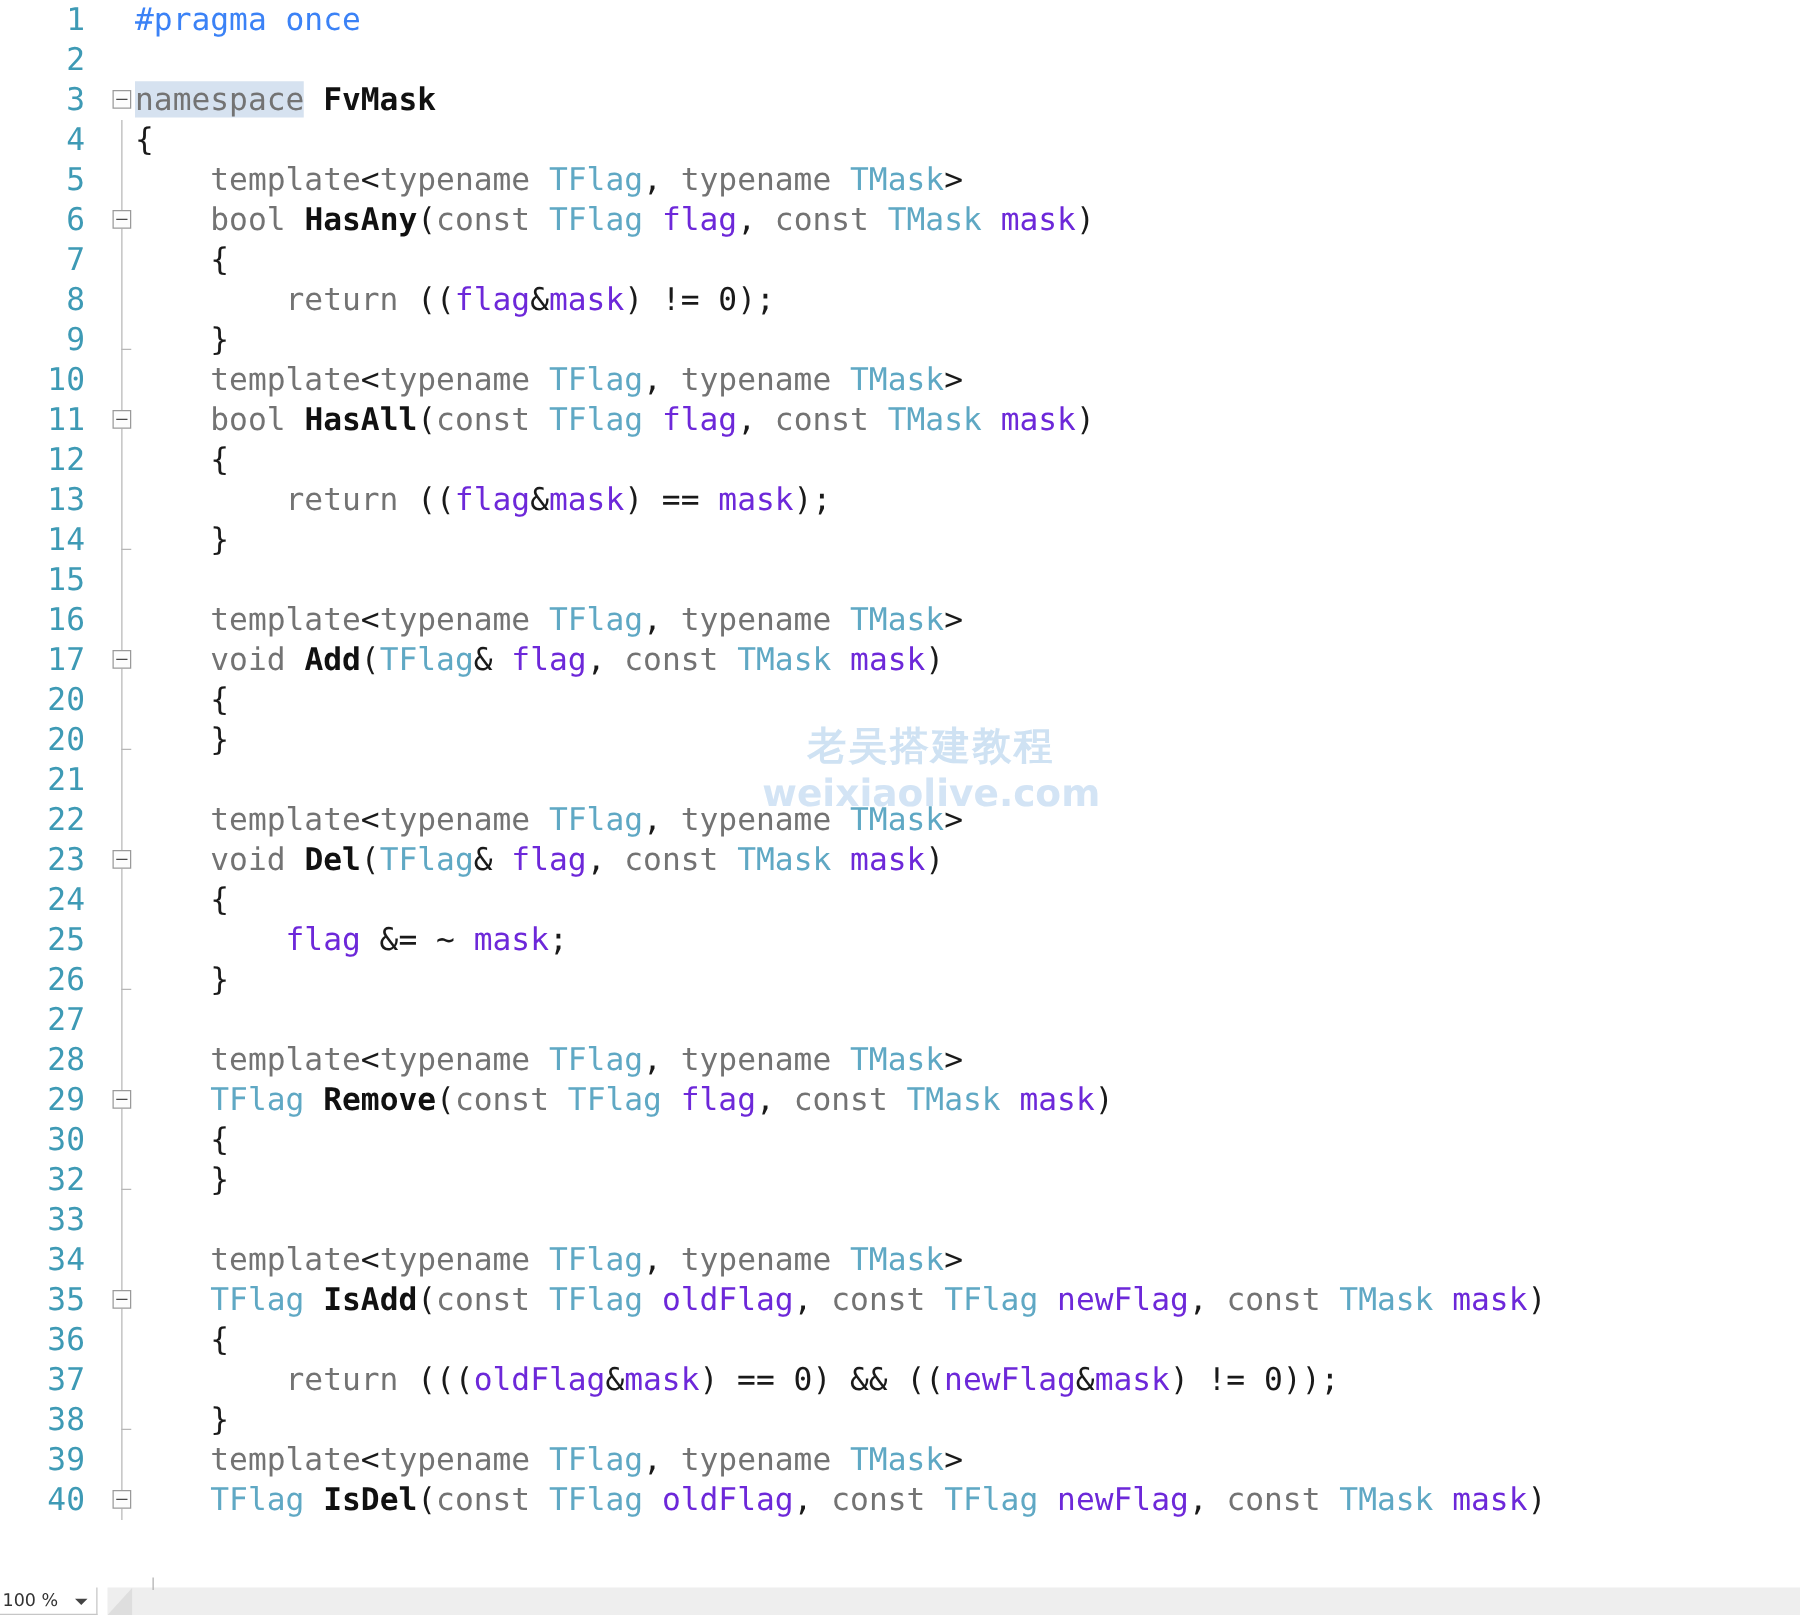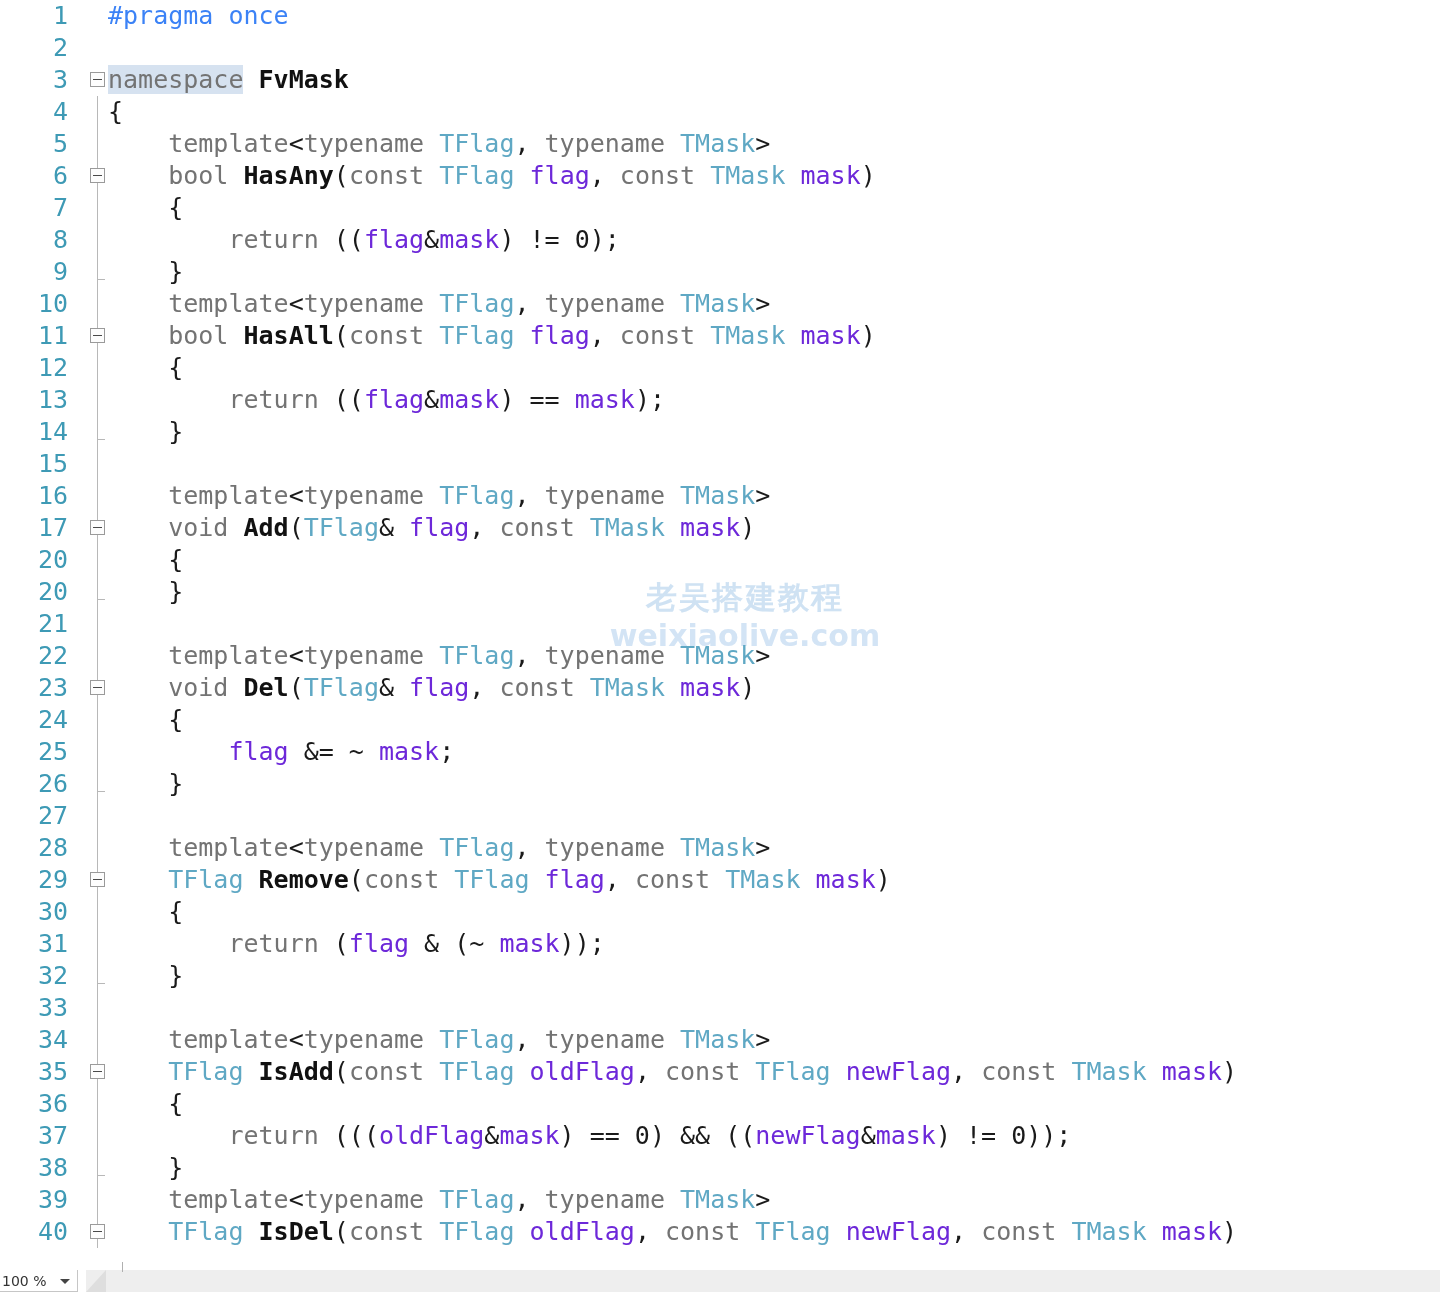--- a/index.html
+++ b/index.html
@@ -249,21 +249,20 @@
       <div class="code-line"><span class="ln">21</span><span class="fold-cell"><span class="guide"></span></span><span class="code-text"></span></div>
       <div class="code-line"><span class="ln">22</span><span class="fold-cell"><span class="guide"></span></span><span class="code-text"><span class="pl">    </span><span class="kw">template</span><span class="pl">&lt;</span><span class="kw">typename</span><span class="pl"> </span><span class="typ">TFlag</span><span class="pl">, </span><span class="kw">typename</span><span class="pl"> </span><span class="typ">TMask</span><span class="pl">&gt;</span></span></div>
       <div class="code-line"><span class="ln">23</span><span class="fold-cell"><span class="guide"></span><span class="fold-box"></span></span><span class="code-text"><span class="pl">    </span><span class="kw">void</span><span class="pl"> </span><span class="fn">Del</span><span class="pl">(</span><span class="typ">TFlag</span><span class="pl">&amp; </span><span class="id">flag</span><span class="pl">, </span><span class="kw">const</span><span class="pl"> </span><span class="typ">TMask</span><span class="pl"> </span><span class="id">mask</span><span class="pl">)</span></span></div>
       <div class="code-line"><span class="ln">24</span><span class="fold-cell"><span class="guide"></span></span><span class="code-text"><span class="pl">    {</span></span></div>
       <div class="code-line"><span class="ln">25</span><span class="fold-cell"><span class="guide"></span></span><span class="code-text"><span class="pl">        </span><span class="id">flag </span><span class="pl">&amp;= ~ </span><span class="id">mask</span><span class="pl">;</span></span></div>
       <div class="code-line"><span class="ln">26</span><span class="fold-cell"><span class="guide guide-end"></span></span><span class="code-text"><span class="pl">    }</span></span></div>
       <div class="code-line"><span class="ln">27</span><span class="fold-cell"><span class="guide"></span></span><span class="code-text"></span></div>
       <div class="code-line"><span class="ln">28</span><span class="fold-cell"><span class="guide"></span></span><span class="code-text"><span class="pl">    </span><span class="kw">template</span><span class="pl">&lt;</span><span class="kw">typename</span><span class="pl"> </span><span class="typ">TFlag</span><span class="pl">, </span><span class="kw">typename</span><span class="pl"> </span><span class="typ">TMask</span><span class="pl">&gt;</span></span></div>
       <div class="code-line"><span class="ln">29</span><span class="fold-cell"><span class="guide"></span><span class="fold-box"></span></span><span class="code-text"><span class="pl">    </span><span class="typ">TFlag</span><span class="pl"> </span><span class="fn">Remove</span><span class="pl">(</span><span class="kw">const</span><span class="pl"> </span><span class="typ">TFlag</span><span class="pl"> </span><span class="id">flag</span><span class="pl">, </span><span class="kw">const</span><span class="pl"> </span><span class="typ">TMask</span><span class="pl"> </span><span class="id">mask</span><span class="pl">)</span></span></div>
       <div class="code-line"><span class="ln">30</span><span class="fold-cell"><span class="guide"></span></span><span class="code-text"><span class="pl">    {</span></span></div>
-      <div class="code-line"><span class="ln">31</span><span class="fold-cell"><span class="guide"></span></span><span class="code-text"><span class="pl">        </span><span class="kw">return</span><span class="pl"> (</span><span class="id">flag</span><span class="pl"> &amp; (~ </span><span class="id">mask</span><span class="pl">));</span></span></div>
       <div class="code-line"><span class="ln">32</span><span class="fold-cell"><span class="guide guide-end"></span></span><span class="code-text"><span class="pl">    }</span></span></div>
       <div class="code-line"><span class="ln">33</span><span class="fold-cell"><span class="guide"></span></span><span class="code-text"></span></div>
       <div class="code-line"><span class="ln">34</span><span class="fold-cell"><span class="guide"></span></span><span class="code-text"><span class="pl">    </span><span class="kw">template</span><span class="pl">&lt;</span><span class="kw">typename</span><span class="pl"> </span><span class="typ">TFlag</span><span class="pl">, </span><span class="kw">typename</span><span class="pl"> </span><span class="typ">TMask</span><span class="pl">&gt;</span></span></div>
       <div class="code-line"><span class="ln">35</span><span class="fold-cell"><span class="guide"></span><span class="fold-box"></span></span><span class="code-text"><span class="pl">    </span><span class="typ">TFlag</span><span class="pl"> </span><span class="fn">IsAdd</span><span class="pl">(</span><span class="kw">const</span><span class="pl"> </span><span class="typ">TFlag</span><span class="pl"> </span><span class="id">oldFlag</span><span class="pl">, </span><span class="kw">const</span><span class="pl"> </span><span class="typ">TFlag</span><span class="pl"> </span><span class="id">newFlag</span><span class="pl">, </span><span class="kw">const</span><span class="pl"> </span><span class="typ">TMask</span><span class="pl"> </span><span class="id">mask</span><span class="pl">)</span></span></div>
       <div class="code-line"><span class="ln">36</span><span class="fold-cell"><span class="guide"></span></span><span class="code-text"><span class="pl">    {</span></span></div>
       <div class="code-line"><span class="ln">37</span><span class="fold-cell"><span class="guide"></span></span><span class="code-text"><span class="pl">        </span><span class="kw">return</span><span class="pl"> (((</span><span class="id">oldFlag</span><span class="pl">&amp;</span><span class="id">mask</span><span class="pl">) == </span><span class="num">0</span><span class="pl">) &amp;&amp; ((</span><span class="id">newFlag</span><span class="pl">&amp;</span><span class="id">mask</span><span class="pl">) != </span><span class="num">0</span><span class="pl">));</span></span></div>
       <div class="code-line"><span class="ln">38</span><span class="fold-cell"><span class="guide guide-end"></span></span><span class="code-text"><span class="pl">    }</span></span></div>
       <div class="code-line"><span class="ln">39</span><span class="fold-cell"><span class="guide"></span></span><span class="code-text"><span class="pl">    </span><span class="kw">template</span><span class="pl">&lt;</span><span class="kw">typename</span><span class="pl"> </span><span class="typ">TFlag</span><span class="pl">, </span><span class="kw">typename</span><span class="pl"> </span><span class="typ">TMask</span><span class="pl">&gt;</span></span></div>
       <div class="code-line"><span class="ln">40</span><span class="fold-cell"><span class="guide"></span><span class="fold-box"></span></span><span class="code-text"><span class="pl">    </span><span class="typ">TFlag</span><span class="pl"> </span><span class="fn">IsDel</span><span class="pl">(</span><span class="kw">const</span><span class="pl"> </span><span class="typ">TFlag</span><span class="pl"> </span><span class="id">oldFlag</span><span class="pl">, </span><span class="kw">const</span><span class="pl"> </span><span class="typ">TFlag</span><span class="pl"> </span><span class="id">newFlag</span><span class="pl">, </span><span class="kw">const</span><span class="pl"> </span><span class="typ">TMask</span><span class="pl"> </span><span class="id">mask</span><span class="pl">)</span></span></div>
     </div>

